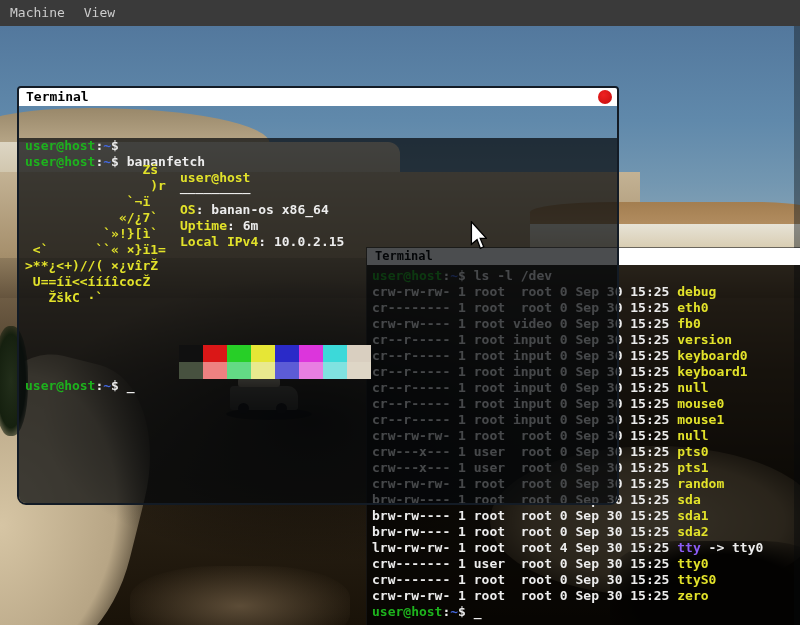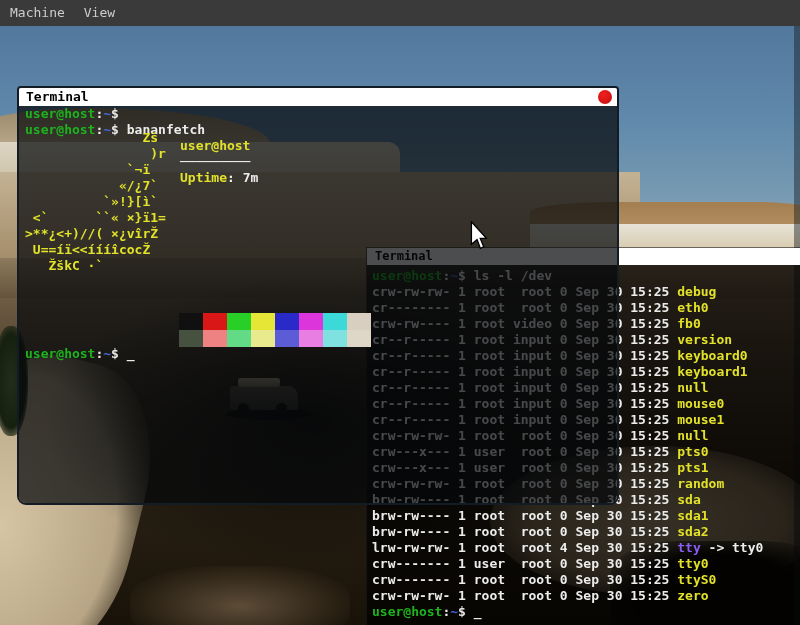--- a/index.html
+++ b/index.html
@@ -51,21 +51,21 @@
   
   .term{position:absolute;box-sizing:border-box;font-size:13px;font-weight:bold;line-height:16px;color:#ececec;}
   .term pre{margin:0;font-family:inherit;font-size:inherit;line-height:16px;white-space:pre;}
   .titlebar{background:#ffffff;color:#000;font-weight:bold;white-space:pre;position:relative;}
   #win2{left:366px;top:247px;width:441px;height:390px;z-index:10;border:1px solid rgba(14,18,24,0.55);}
   #win2 .titlebar{height:17px;font-size:12px;line-height:17px;padding-left:8px;}
   #win2 .content{background:rgba(0,0,0,0.70);height:372px;padding:3px 0 0 5px;box-sizing:border-box;}
   #win1{left:17px;top:86px;width:602px;height:419px;z-index:20;border:2px solid #131b25;
         border-radius:4px 4px 9px 9px;overflow:hidden;}
   #win1 .titlebar{height:18px;font-size:13px;line-height:18px;padding-left:7px;}
-  #win1 .content{background:rgba(5,8,11,0.72);height:397px;position:relative;}
+  #win1 .content{background:rgba(5,8,11,0.72);height:397px;position:relative;margin-top:32px;}
   #win1 .content>*{position:absolute;left:6px;}
   .closebtn{position:absolute;right:5px;top:2px;width:14px;height:14px;border-radius:50%;
             background:radial-gradient(circle at 40% 35%,#ef2020,#c40d0d);}
   .grn{color:var(--green);} .blu{color:var(--blue);} .yel{color:var(--yellow);} .wht{color:#ececec;}
   .fname{color:var(--yellow);}
   .art{color:var(--yellow);top:24px;}
   .tl1{top:0;} .tl2{top:16px;} .tlp{top:240px;}
   .finfo{top:32px;left:161px !important;}
   .finfo .fl{height:16px;white-space:pre;}
   .palette{top:207px;left:160px !important;}
@@ -149,21 +149,23 @@
             «/¿7`
           `»!}[ì`
  &lt;`      ``« ×}ï1=
 &gt;**¿&lt;+)//( ×¿vîrŽ
  U==íï&lt;&lt;íííîcocŽ
    ŽškC ·`</pre>
     <div class="finfo">
 
     <div class="fl"><span class="yel">user@host</span><span class="wht"></span><span class="wht"></span></div>
         <div class="fl"><span class="yel"></span><span class="wht"></span><span class="wht">─────────</span></div>
-        <div class="fl"><span class="yel">Uptime</span><span class="wht">: </span><span class="wht">7m</span></div>
+        <div class="fl"><span class="yel">OS</span><span class="wht">: </span><span class="wht">banan-os x86_64</span></div>
+        <div class="fl"><span class="yel">Uptime</span><span class="wht">: </span><span class="wht">6m</span></div>
+        <div class="fl"><span class="yel">Local IPv4</span><span class="wht">: </span><span class="wht">10.0.2.15</span></div>
       </div>
     <div class="palette">
       <div class="prow">
 
       <span class="pcell" style="background: rgb(16, 16, 16);"></span>
           <span class="pcell" style="background: rgb(218, 23, 23);"></span>
           <span class="pcell" style="background: rgb(39, 207, 39);"></span>
           <span class="pcell" style="background: rgb(230, 230, 54);"></span>
           <span class="pcell" style="background: rgb(42, 42, 200);"></span>
           <span class="pcell" style="background: rgb(220, 53, 220);"></span>

